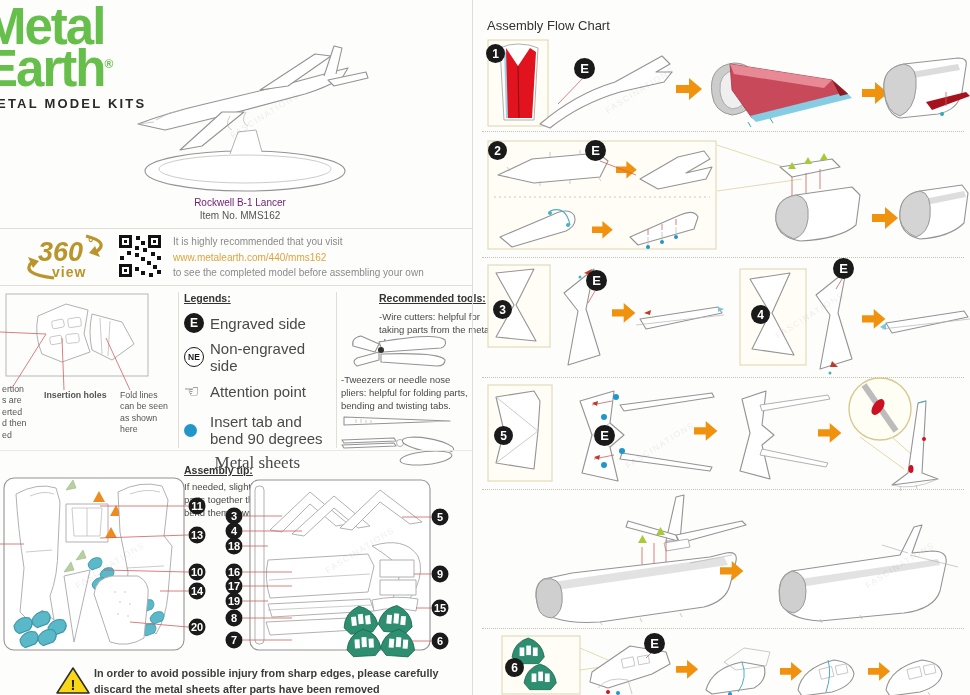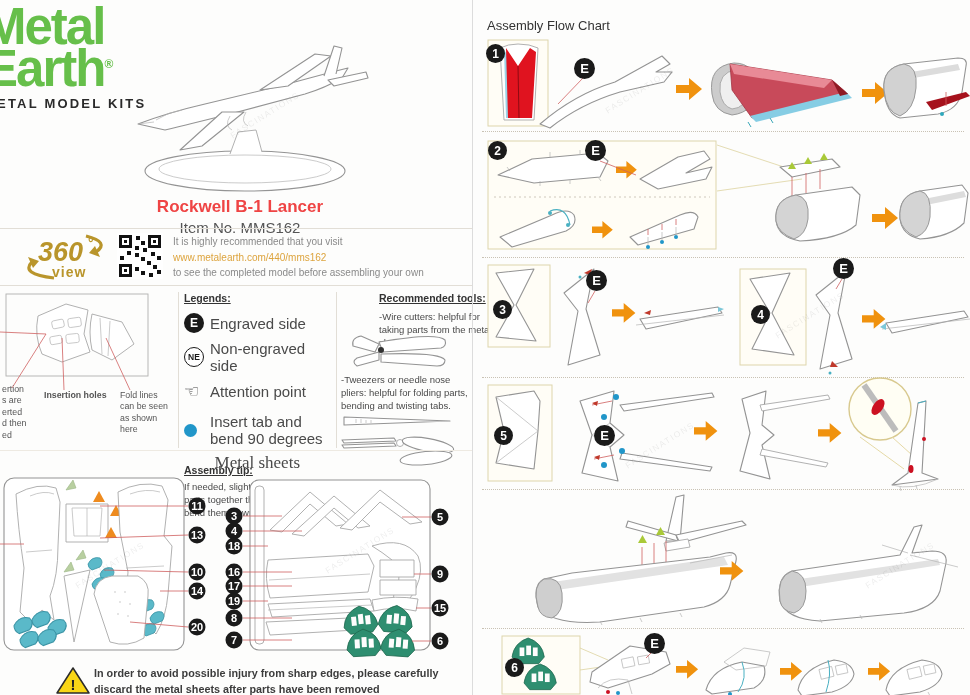--- a/index.html
+++ b/index.html
@@ -21,22 +21,22 @@
   .gtri2{fill:#b8cfa0;stroke:#9ab584;stroke-width:0.6;}
   .otri{fill:#ee8b1f;}
   .arr{fill:#f0920e;}
   .co{fill:#1a1a1a;}
   .cot{fill:#fff;font:bold 11px "Liberation Sans",sans-serif;}
 
   
   .logo{color:#66bf4a;font-weight:bold;font-size:51px;line-height:0.82;letter-spacing:-2px;}
   .logo .reg{font-size:12px;letter-spacing:0;vertical-align:18px;}
   .tagline{font-size:13px;font-weight:bold;letter-spacing:2.2px;color:#2a2a2a;}
-  .prod-name{font-size:17px;font-weight:bold;color:#ef4444;}
-  .prod-item{font-size:15px;color:#555;margin-top:2px;}
+  .prod-name{font-size:10px;font-weight:normal;color:#701a75;}
+  .prod-item{font-size:10px;color:#555;margin-top:2px;}
   .promo-txt{font-size:10px;color:#8a8a8a;line-height:1.55;}
   .promo-link{color:#dda43e;}
   .sec-title{font-size:10.5px;font-weight:bold;color:#333;text-decoration:underline;}
   .leg-label{font-size:15px;color:#4a4a4a;}
   .small-txt{font-size:9.5px;color:#4a4a4a;line-height:1.35;}
   .tiny-lbl{font-size:8.8px;color:#555;line-height:1.3;}
   .sheets-title{font-size:17px;color:#4a4a4a;}
   .warn-txt{font-size:10.8px;font-weight:bold;color:#3c3c3c;line-height:1.45;}
   .flow-title{font-size:13px;color:#333;}
   .wm{position:absolute;color:#000;opacity:0.07;font-size:8.5px;letter-spacing:1.5px;transform:rotate(-32deg);}

